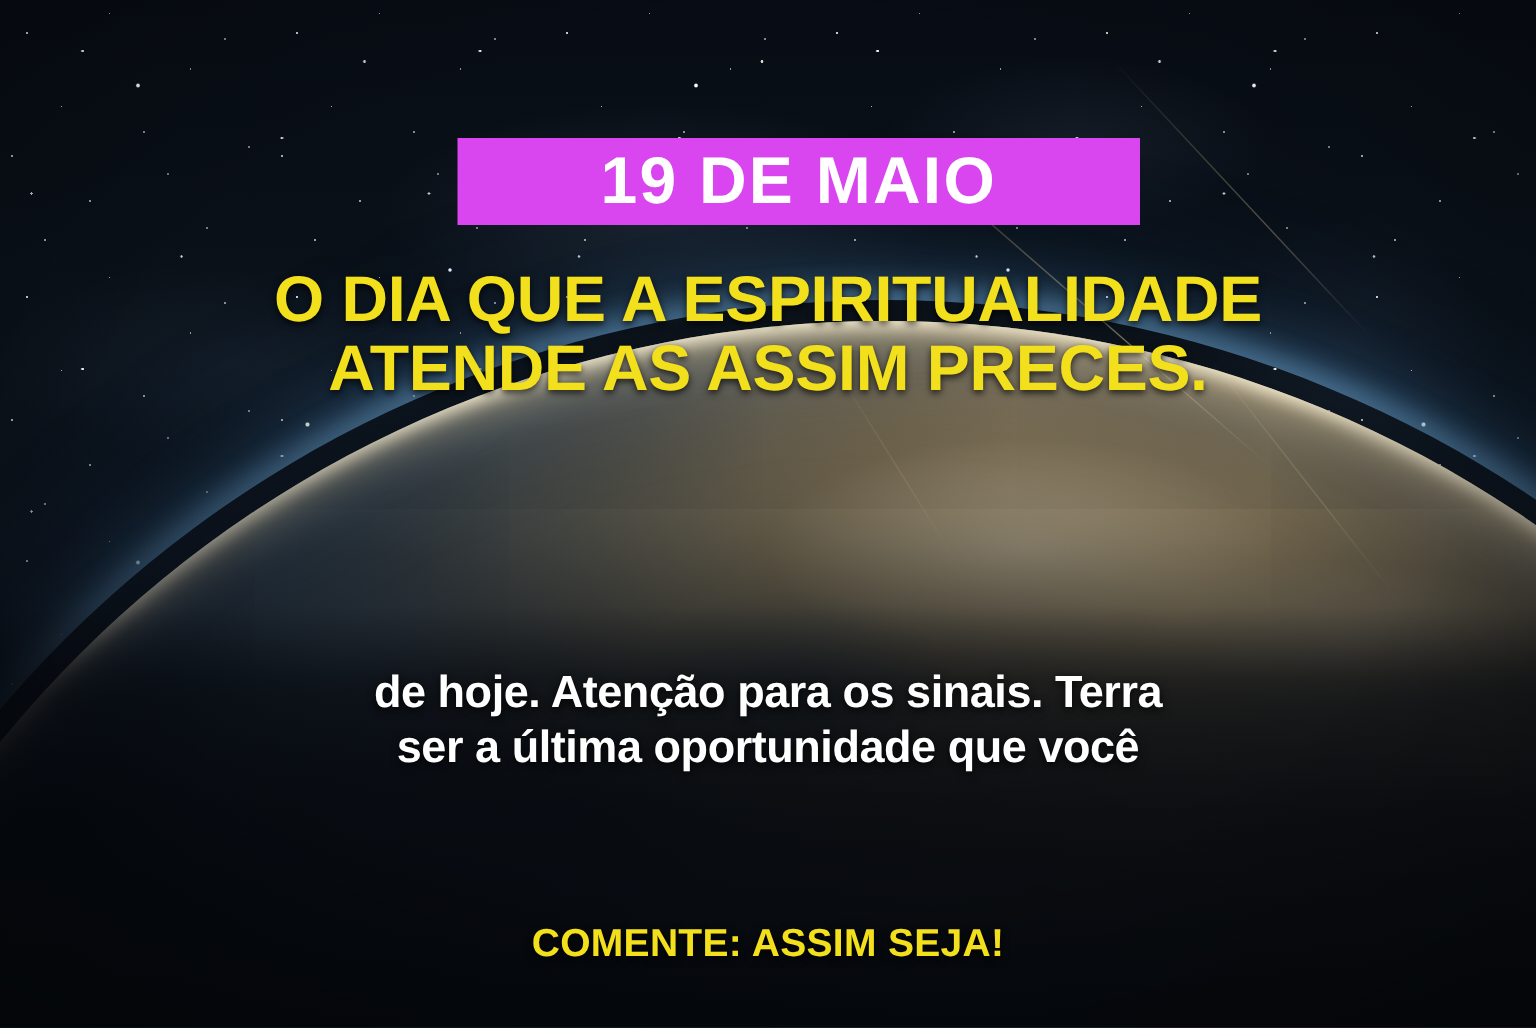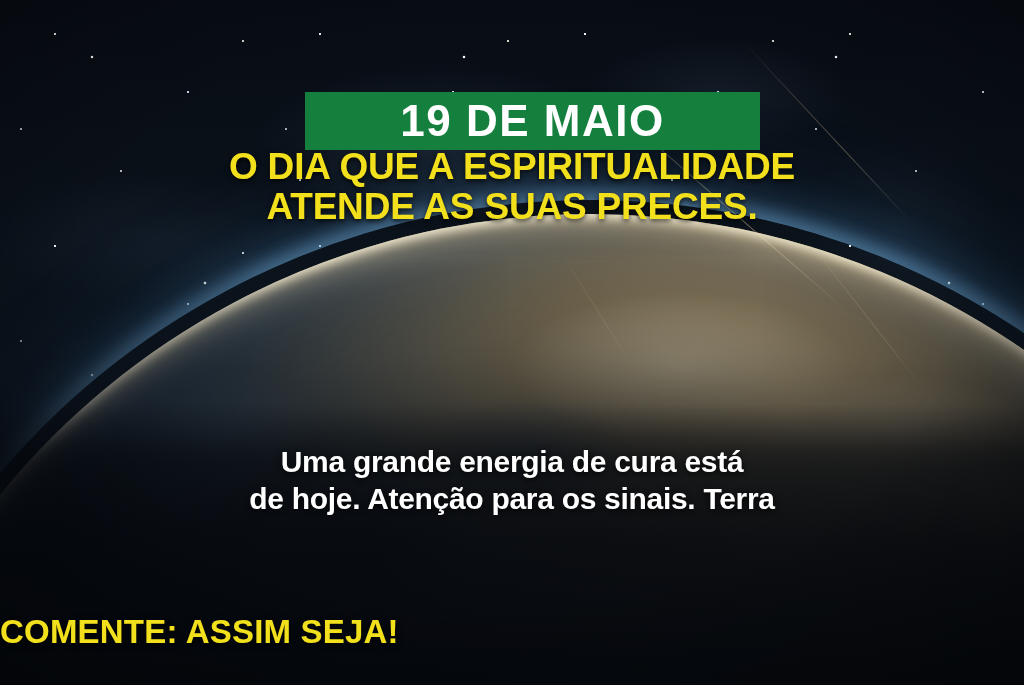--- a/index.html
+++ b/index.html
@@ -185,42 +185,42 @@
     inset: 0;
     z-index: 10;
   }
 
   #date-banner {
     position: absolute;
     left: 305px;
     top: 92px;
     width: 455px;
     height: 58px;
-    background: #15803d;
+    background: #d946ef;
     display: flex;
     align-items: center;
     justify-content: center;
   }
   #date-banner-text {
     color: #ffffff;
     font-size: 44px;
     font-weight: 700;
     letter-spacing: 1.5px;
     line-height: 1;
     white-space: nowrap;
     font-stretch: condensed;
   }
 
   #headline {
     position: absolute;
     left: 0; right: 0;
-    top: 147px;
+    top: 177px;
     text-align: center;
     color: #f3e01c;
-    font-size: 37px;
+    font-size: 43px;
     font-weight: 700;
     line-height: 1.08;
     letter-spacing: -0.2px;
     text-shadow: 0 2px 5px rgba(0,0,0,0.75);
   }
   #headline .hl-line { display: block; }
 
   #body-copy {
     position: absolute;
     left: 52px;
@@ -233,22 +233,23 @@
     line-height: 1.24;
     letter-spacing: -0.3px;
     text-shadow: 0 2px 6px rgba(0,0,0,0.85);
   }
   #body-copy .bc-line { display: block; white-space: nowrap; }
 
   #cta {
     position: absolute;
     left: 0; right: 0;
     top: 614px;
+    text-align: center;
     color: #f3e01c;
-    font-size: 33px;
+    font-size: 26px;
     font-weight: 700;
     letter-spacing: 0.2px;
     line-height: 1.1;
     text-shadow: 0 2px 6px rgba(0,0,0,0.85);
   }
 </style>
 </head>
 <body>
 
 <div id="poster">
@@ -277,26 +278,26 @@
   <div class="layer" id="vignette"></div>
 
   <div id="content">
 
     <div id="date-banner">
       <span id="date-banner-text">19 DE MAIO</span>
     </div>
 
     <div id="headline">
       <span class="hl-line">O DIA QUE A ESPIRITUALIDADE</span>
-      <span class="hl-line">ATENDE AS SUAS PRECES.</span>
+      <span class="hl-line">ATENDE AS ASSIM PRECES.</span>
     </div>
 
     <div id="body-copy">
-      <span class="bc-line">Uma grande energia de cura está</span>
       <span class="bc-line">de hoje. Atenção para os sinais. Terra</span>
+      <span class="bc-line">ser a última oportunidade que você</span>
     </div>
 
     <div id="cta">
       <span>COMENTE: ASSIM SEJA!</span>
     </div>
 
   </div>
 </div>
 
 </body></html>

